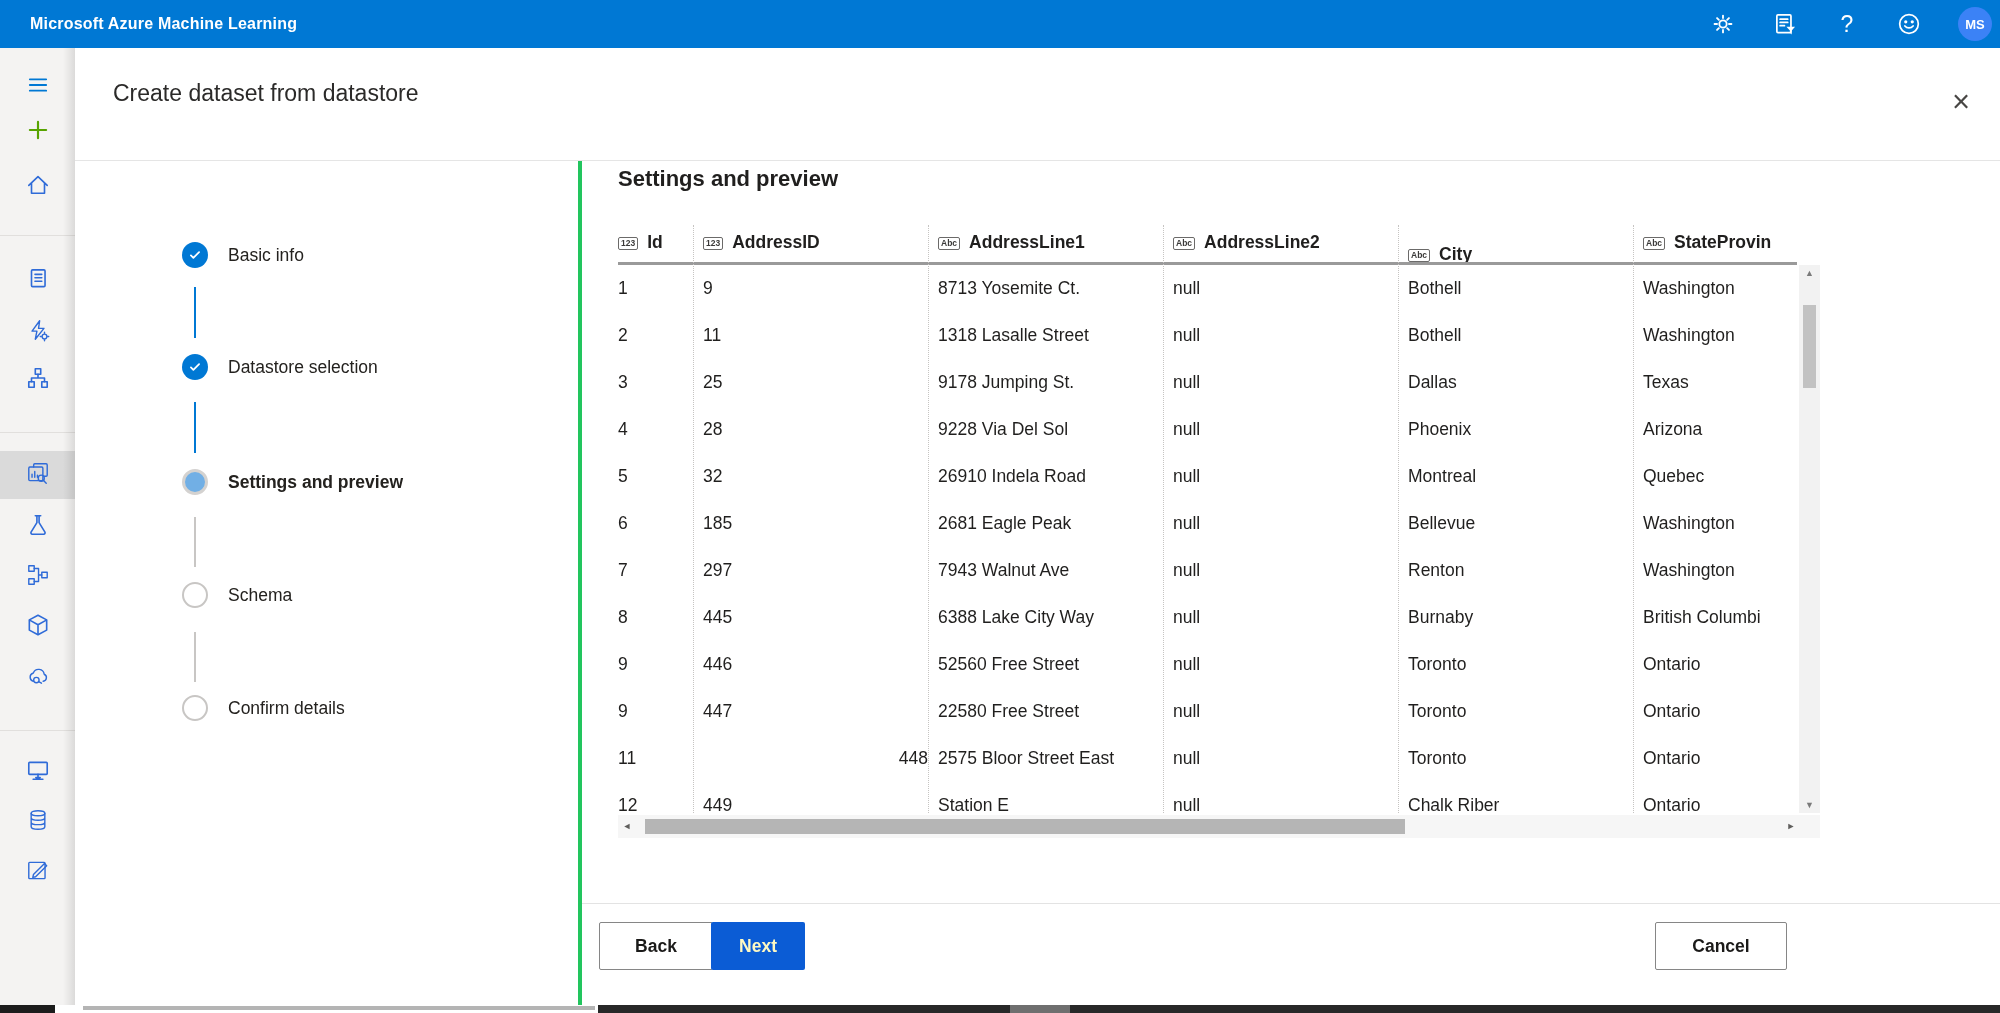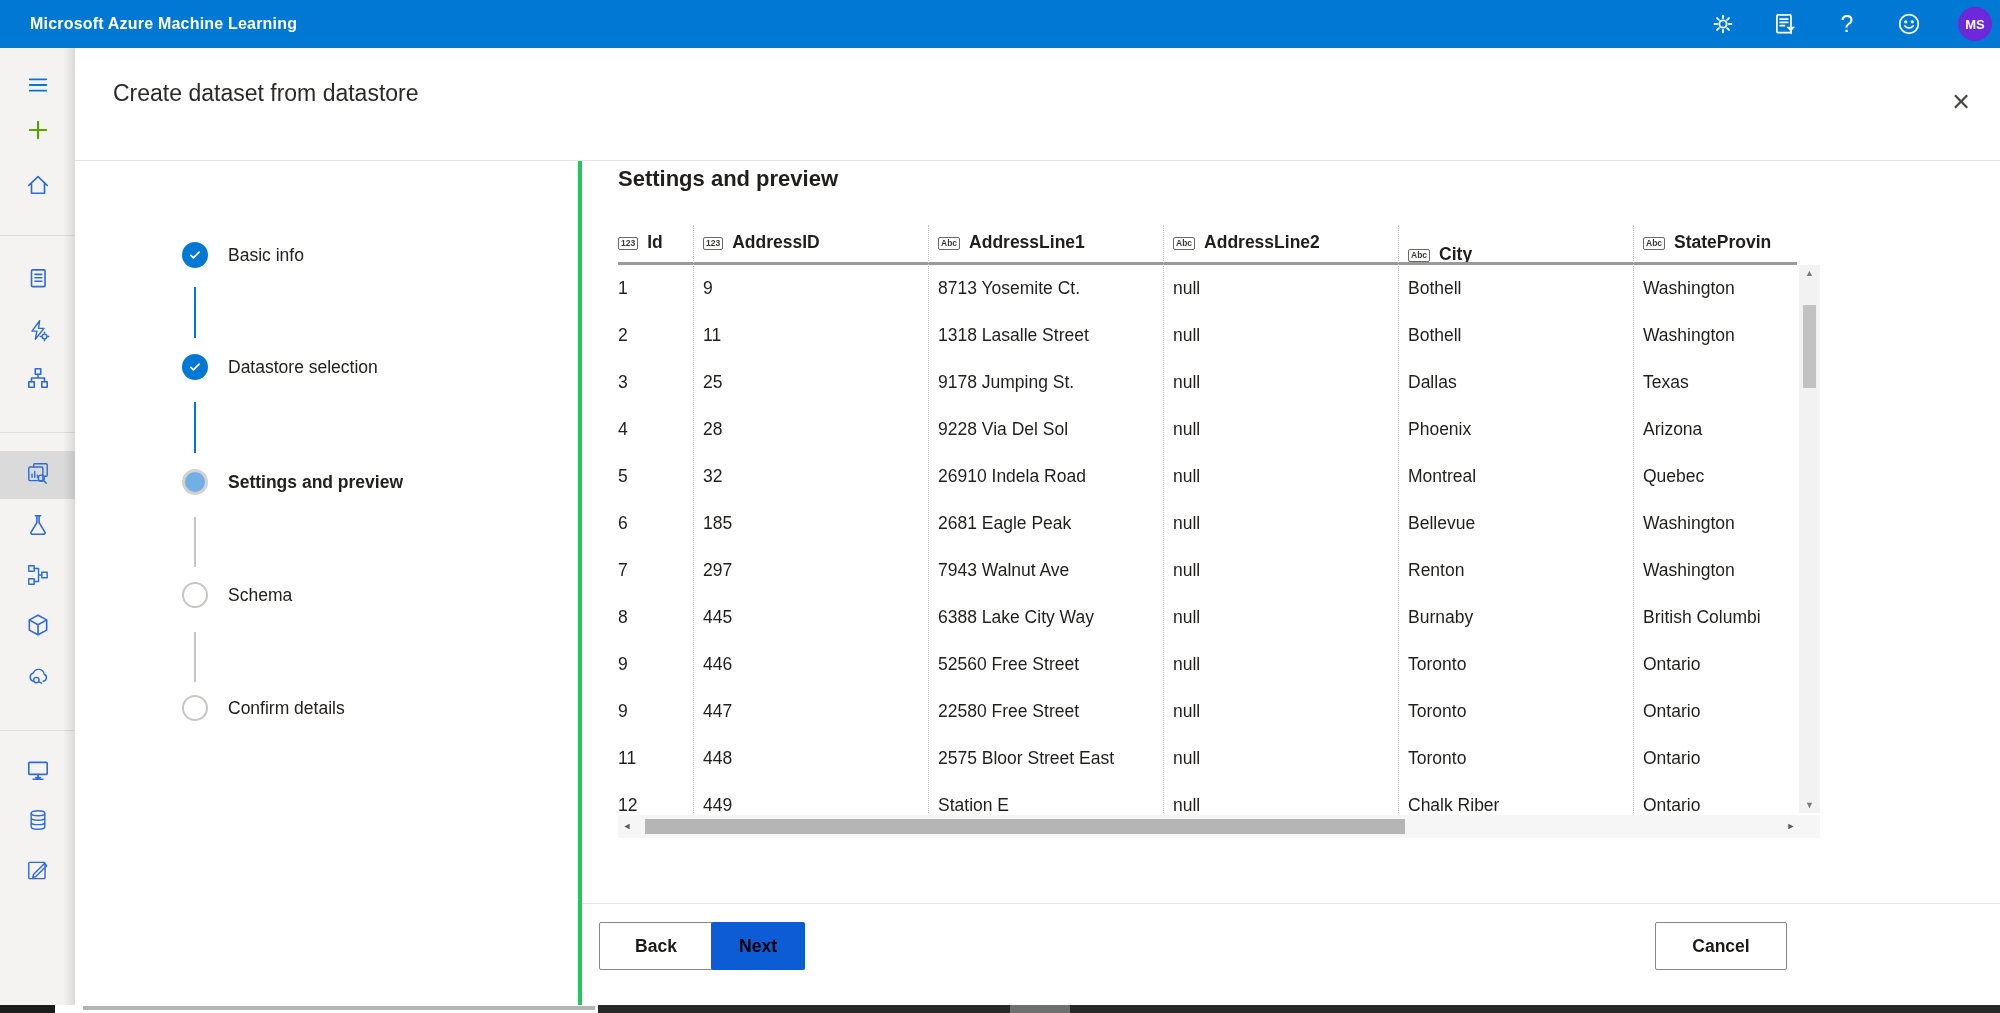--- a/index.html
+++ b/index.html
@@ -70,21 +70,21 @@
   #hthumb  { position:absolute; left:27px; top:4px; width:760px; height:15px; background:#b5b5b5; cursor:pointer; }
   .h-arrow { position:absolute; top:0; height:23px; line-height:23px; font-size:9px; color:#5f5e5c;
              width:14px; text-align:center; cursor:pointer; }
 
   
   #footer-divider { position:absolute; left:507px; top:855px; width:1418px; height:1px; background:#e3e3e3; }
   .btn { position:absolute; top:874px; height:48px; font-size:17.5px; font-weight:600;
          border-radius:2px; display:flex; align-items:center; justify-content:center; cursor:pointer;
          font-family:"Liberation Sans", sans-serif; }
   .btn.secondary { background:#fff; border:1px solid #868686; color:#1b1a19; }
-  .btn.primary   { border:none; color:#000000; }
+  .btn.primary   { border:none; color:#fef9c3; }
   #btn-back   { left:524px; width:114px; }
   #btn-next   { left:636px; width:94px; }
   #btn-cancel { left:1580px; width:132px; }
 
   
   .strip { position:absolute; }
 </style>
 </head>
 <body>
 
@@ -108,21 +108,21 @@
         <span class="help-q">?</span>
       </span>
     <span class="top-ic" id="ic-smiley">
         <svg width="26" height="26" viewBox="0 0 24 24" fill="none" stroke="#fff" stroke-width="1.6" stroke-linecap="round" stroke-linejoin="round">
           <circle cx="12" cy="12" r="8.6"></circle>
           <circle cx="9" cy="10" r=".7" fill="#fff"></circle>
           <circle cx="15" cy="10" r=".7" fill="#fff"></circle>
           <path d="M8.2 13.8a4.8 4.8 0 0 0 7.6 0"></path>
         </svg>
       </span>
-    <span id="avatar" style="background: #6d28d9; text-align: center;">MS</span>
+    <span id="avatar" style="background: #3b82f6; text-align: center;">MS</span>
   </div>
 </div>
 
 <div id="sidebar">
     <div class="side-item" style="top: 17px;">
       <span><svg width="26" height="26" viewBox="0 0 24 24" fill="none" stroke="#0078d4" stroke-width="1.8" stroke-linecap="round" stroke-linejoin="round">
           <path d="M4.5 6.8h15M4.5 12h15M4.5 17.2h15"></path>
         </svg></span>
     </div>
     <div class="side-item" style="top: 62px;">
@@ -332,21 +332,21 @@
         <div class="tr" style="top: 423px;">
           <div class="td" style="left: 0px; width: 75px;">9</div>
           <div class="td" style="left: 85px; width: 225px;">447</div>
           <div class="td" style="left: 320px; width: 225px;">22580 Free Street</div>
           <div class="td" style="left: 555px; width: 225px;">null</div>
           <div class="td" style="left: 790px; width: 225px;">Toronto</div>
           <div class="td" style="left: 1025px; width: 154px;">Ontario</div>
         </div>
         <div class="tr" style="top: 470px;">
           <div class="td" style="left: 0px; width: 75px;">11</div>
-          <div class="td" style="left: 85px; width: 225px;">448</div>
+          <div class="td" style="left: 85px; width: 225px; text-align: right;">448</div>
           <div class="td" style="left: 320px; width: 225px;">2575 Bloor Street East</div>
           <div class="td" style="left: 555px; width: 225px;">null</div>
           <div class="td" style="left: 790px; width: 225px;">Toronto</div>
           <div class="td" style="left: 1025px; width: 154px;">Ontario</div>
         </div>
         <div class="tr" style="top: 517px;">
           <div class="td" style="left: 0px; width: 75px;">12</div>
           <div class="td" style="left: 85px; width: 225px;">449</div>
           <div class="td" style="left: 320px; width: 225px;">Station E</div>
           <div class="td" style="left: 555px; width: 225px;">null</div>

